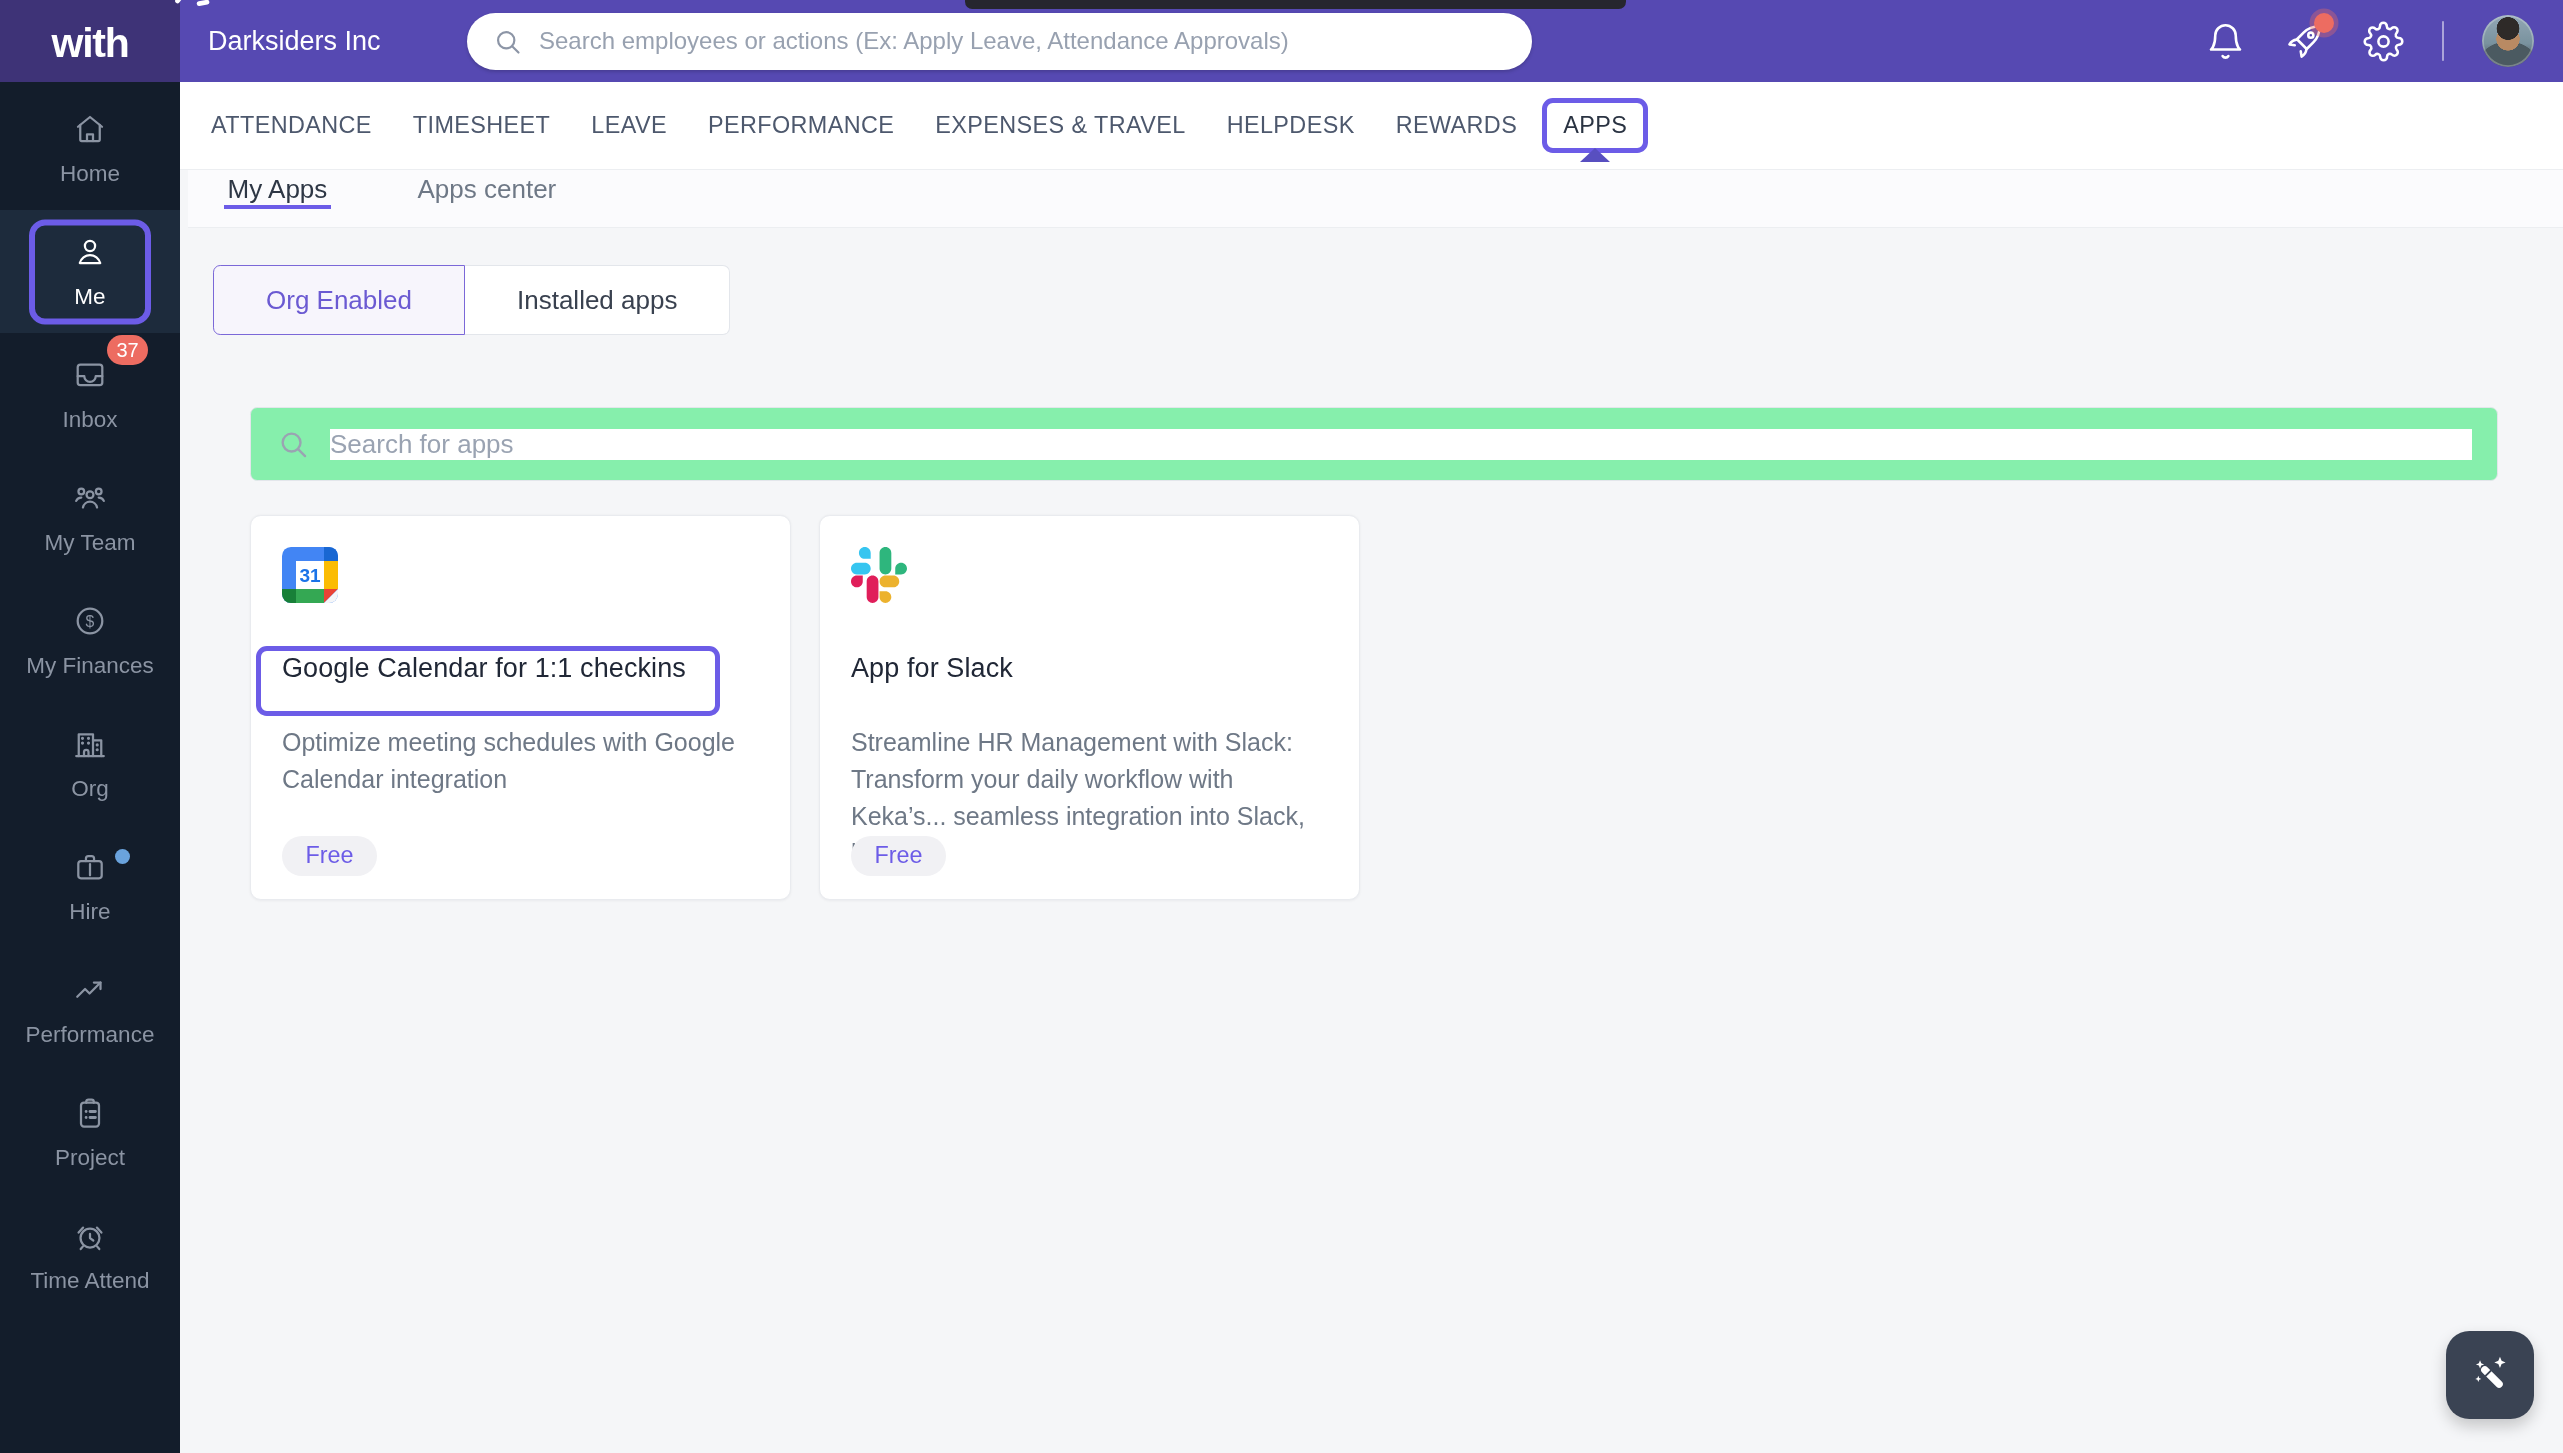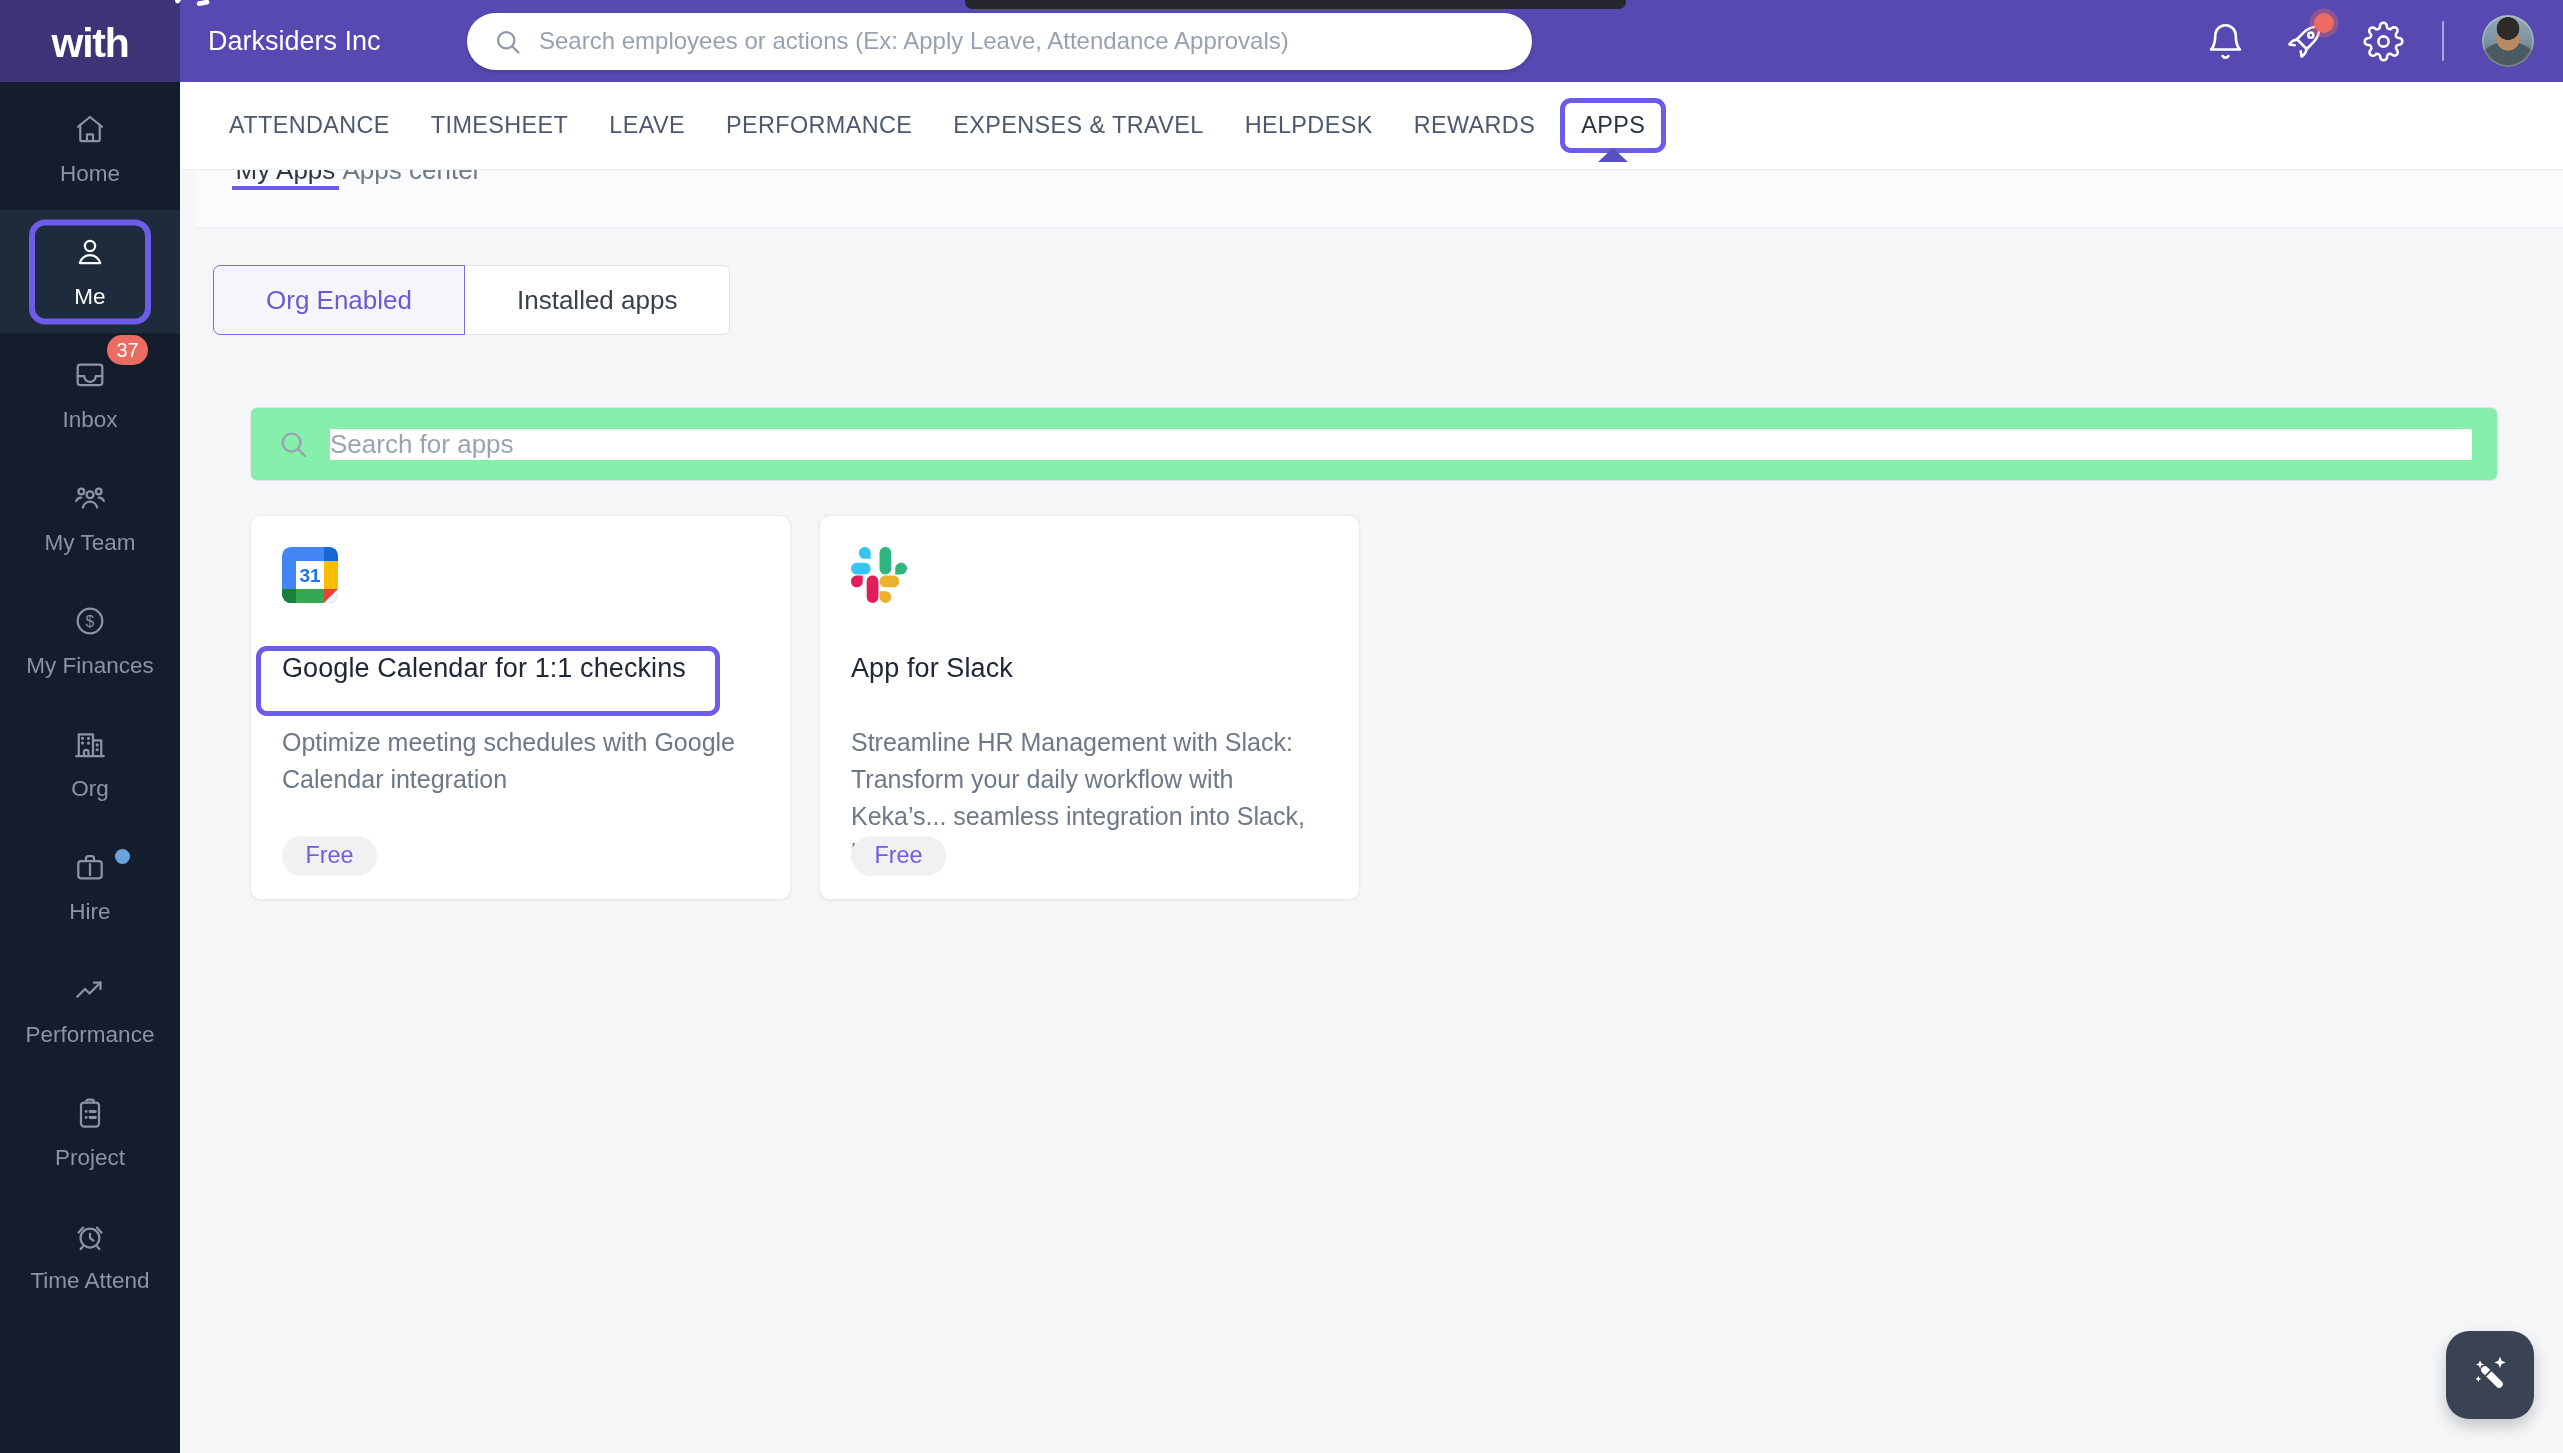--- a/index.html
+++ b/index.html
@@ -42,31 +42,31 @@
   .side-label { font-size:22.5px; }
   .side-item.active { background:var(--sidebar-active-bg,#1D2B3C); color:#fff; }
   .side-item.active::before { content:""; position:absolute; left:50%; top:50%; transform:translate(-50%,-50%);
     width:110px; height:93px; border:6.3px solid var(--accent,#6C5CE7); border-radius:16px; pointer-events:none; }
   .count-badge { position:absolute; top:1.8px; right:32px; min-width:41px; height:30px; border-radius:15.3px;
     background:var(--badge-red,#ED6C61); color:#fff; font-size:20px; display:flex; align-items:center; justify-content:center; padding:0 9px; }
   .hire-dot { position:absolute; top:23.4px; right:50px; width:15.3px; height:15.3px; border-radius:50%; background:var(--notify-blue,#6AA3DD); }
 
   
   .navbar { position:absolute; left:180px; right:0; top:82px; height:88px; background:#fff; border-bottom:0.9px solid #ECEEF1;
-    display:flex; align-items:center; gap:41px; padding:0 36px 0 49px; z-index:3; }
+    display:flex; align-items:center; gap:41px; padding:0 36px 0 31px; z-index:3; }
   .nav-tab { font-size:23.4px; color:var(--nav-text,#4D586D); letter-spacing:0.4px; white-space:nowrap; cursor:pointer; }
   .nav-tab.annotated { position:relative; color:#2A3342; border:5.4px solid var(--accent,#6C5CE7); border-radius:10.8px;
     padding:9px 16px; margin:-9px -16px; background:#fff; }
   .nav-tab.annotated::after { content:""; position:absolute; left:50%; bottom:-14.4px; transform:translateX(-50%);
     width:0; height:0; border-left:15.3px solid transparent; border-right:15.3px solid transparent;
     border-bottom:14.4px solid var(--caret,#584FC0); }
 
   
-  .subnav { position:absolute; left:196px; right:0; top:155px; height:73px; background:#FBFBFD; border-bottom:0.9px solid #ECEEF1;
-    display:flex; align-items:flex-start; padding-left:36px; z-index:2; }
+  .subnav { position:absolute; left:188px; right:0; top:155px; height:73px; background:#FBFBFD; border-bottom:0.9px solid #ECEEF1;
+    display:flex; align-items:center; gap:83px; padding-left:36px; z-index:2; }
   .subnav-tab { display:flex; align-items:center; font-size:26px; color:var(--text-muted,#6E7886); border-bottom:4.5px solid transparent; padding:0 3.6px; cursor:pointer; }
   .subnav-tab.active { color:#2E3745; border-bottom-color:var(--accent,#6C5CE7); font-weight:500; }
 
   
   .segmented { position:absolute; left:213px; top:265px; height:70px; display:flex; }
   .seg { display:flex; align-items:center; padding:0 52px; font-size:26px; background:#fff; border:0.9px solid #E3E6EB;
     color:#39414F; cursor:pointer; border-radius:0 7.2px 7.2px 0; }
   .seg.active { background:#F7F5FC; border:1.8px solid #7B68D8; color:#6B5AD2; border-radius:7.2px 0 0 7.2px; z-index:1; }
   .seg:not(.active) { border-left:none; }
 

